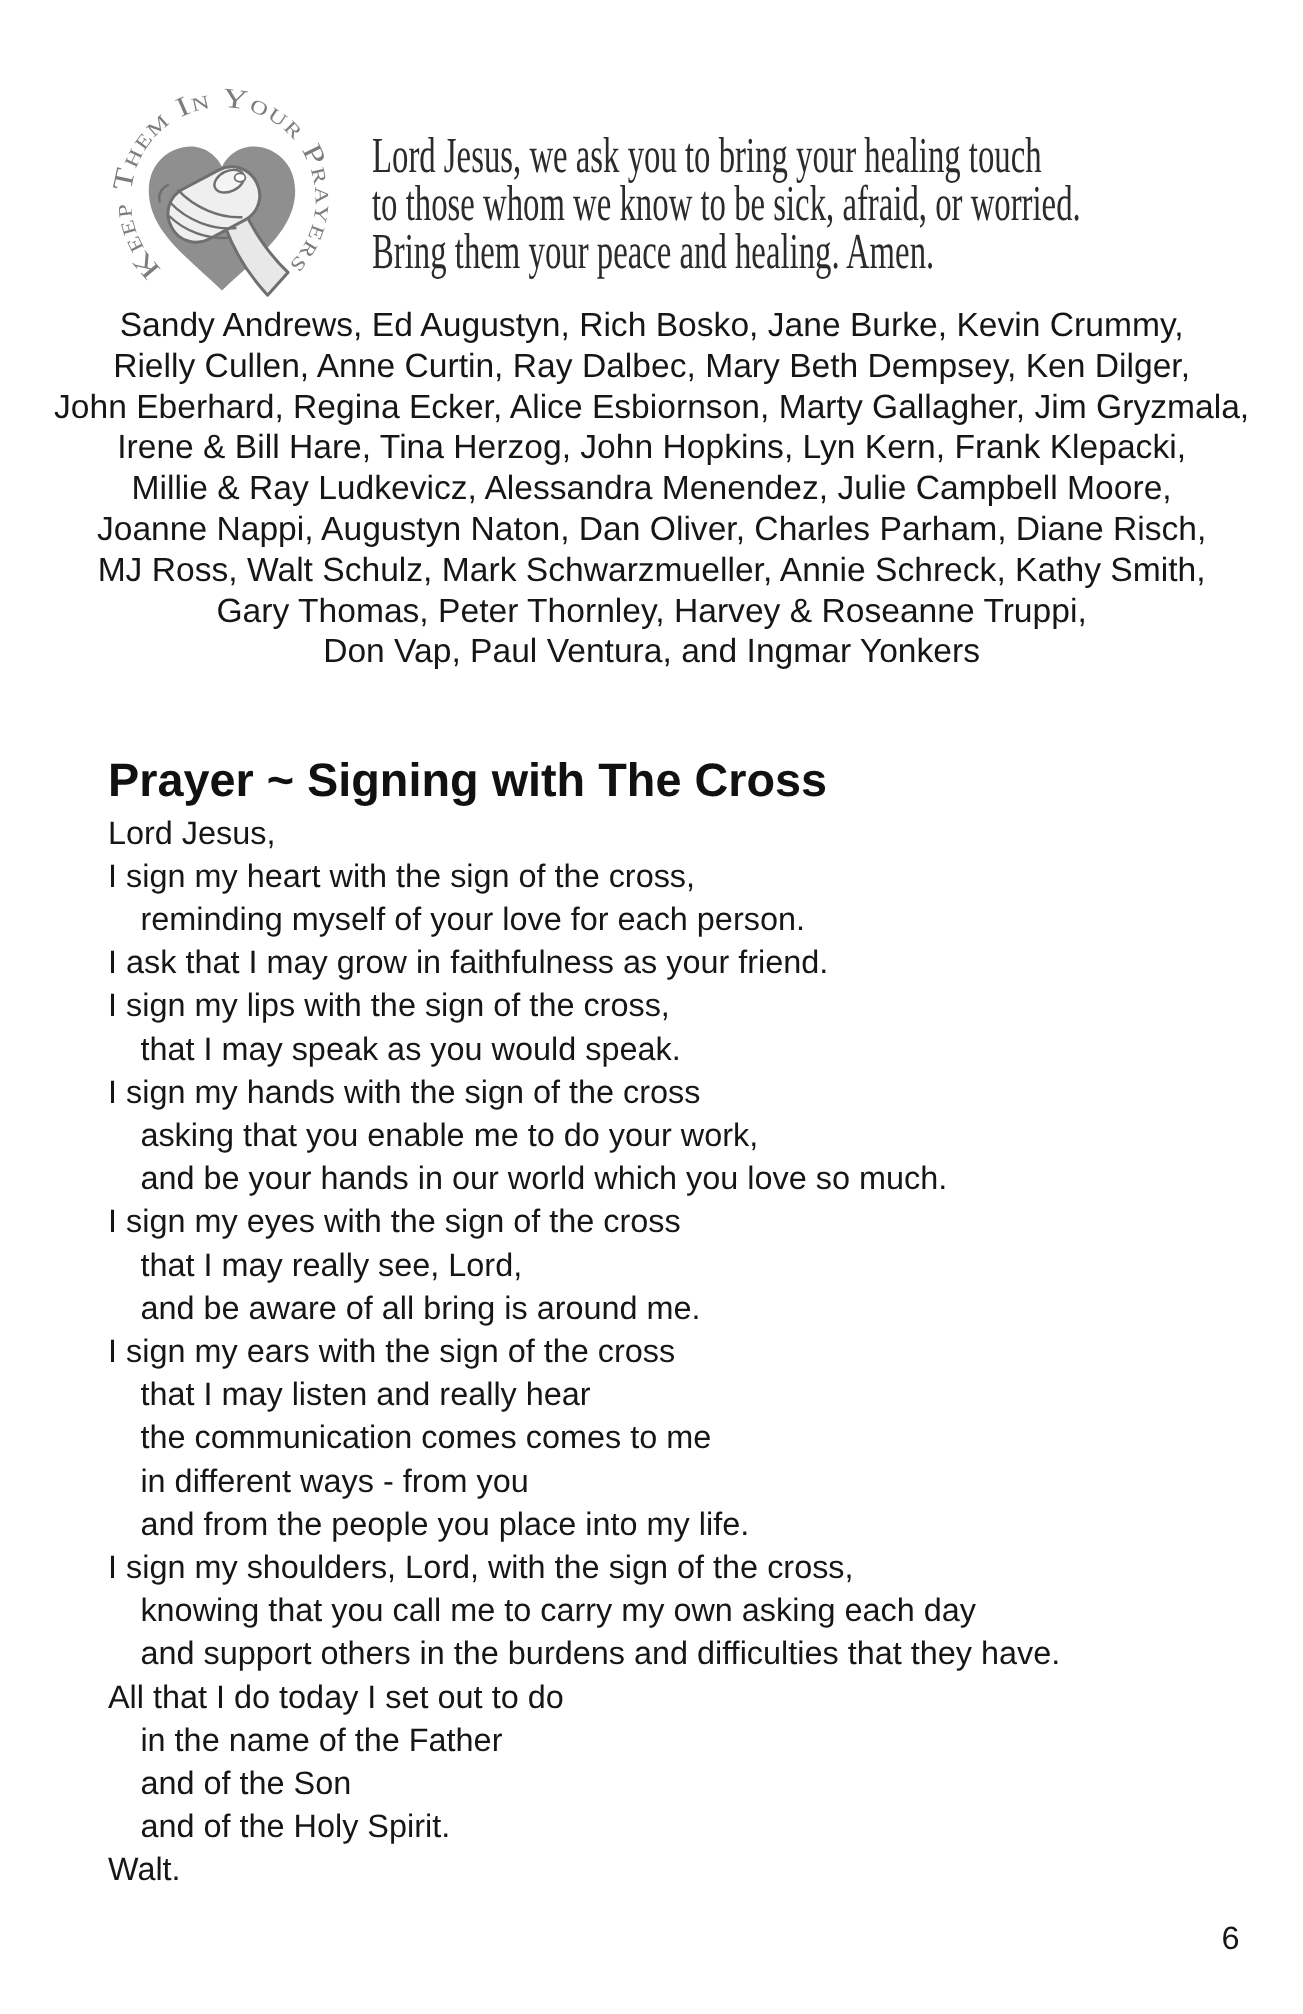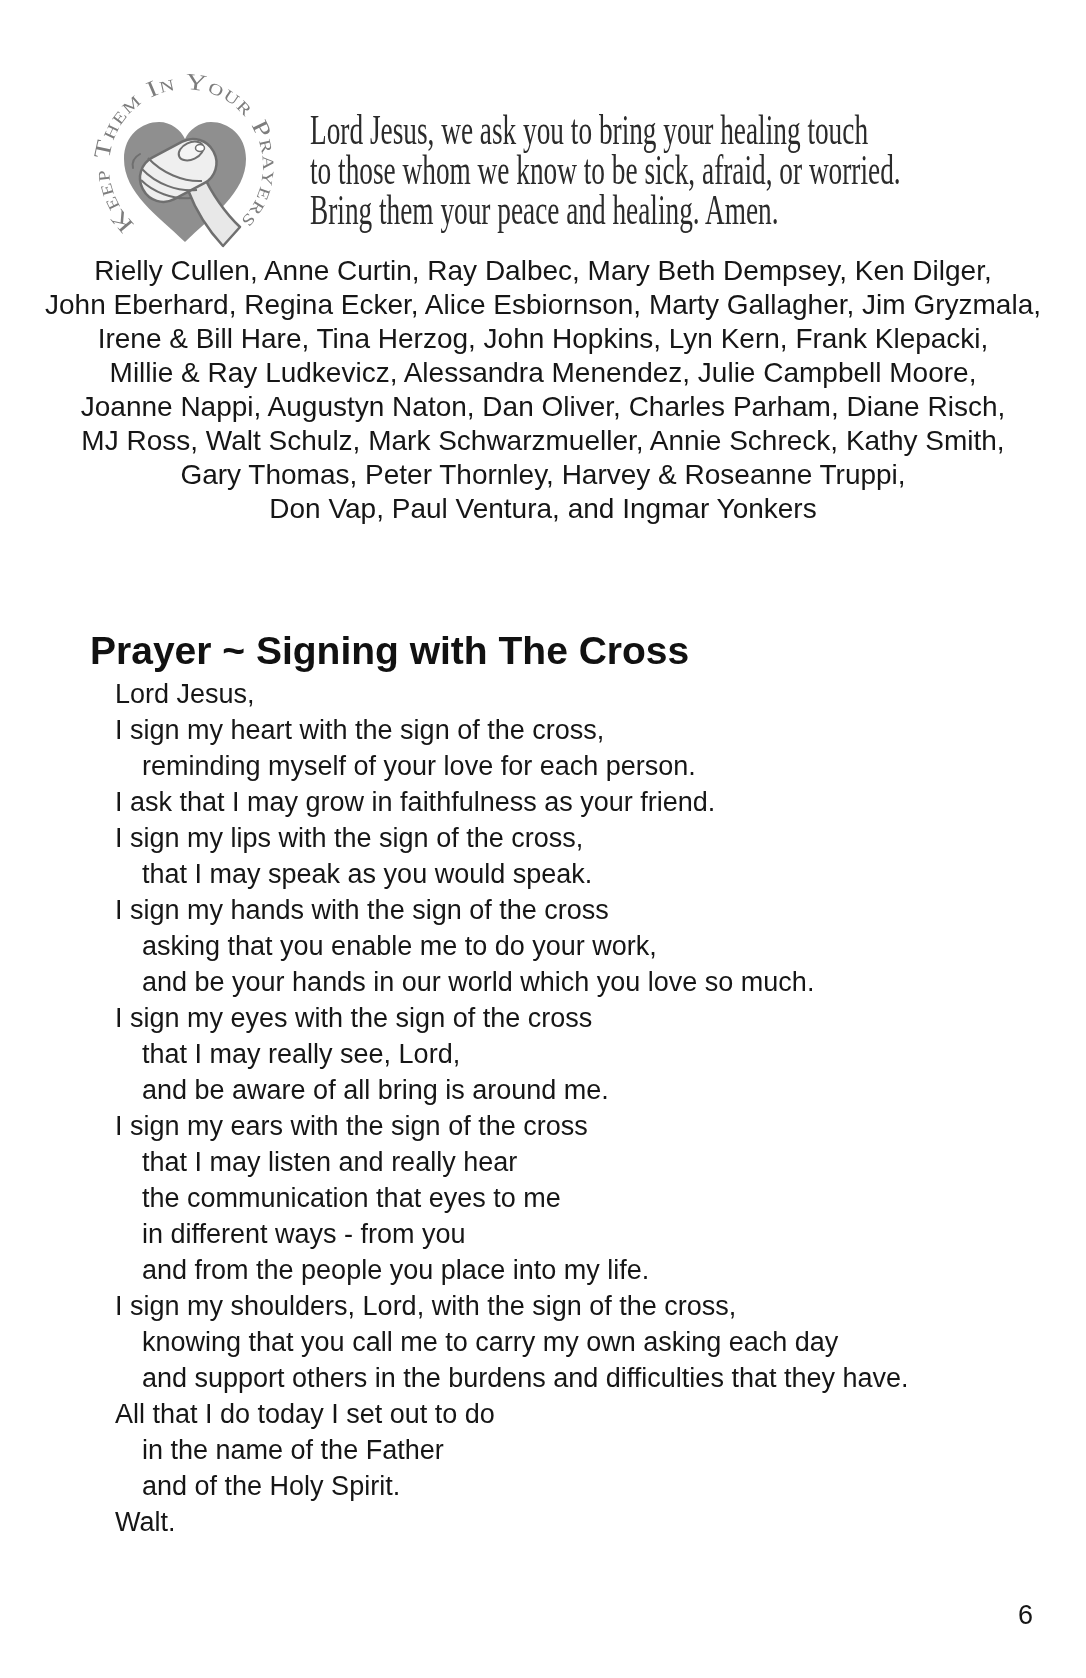--- a/index.html
+++ b/index.html
@@ -41,21 +41,20 @@
   .heading{
     position:absolute;left:90px;top:629px;
     font-size:39px;font-weight:bold;
     color:#111;
   }
   
   .prayer{
     position:absolute;left:90px;top:676px;
     font-size:27px;line-height:36px;
     color:#161616;
-    margin-left:25px;
   }
   .prayer .indent{padding-left:27px;}
   
   .pagenum{
     position:absolute;left:1018px;top:1600px;
     font-size:27px;color:#161616;
   }
 </style>
 </head>
 <body>
@@ -88,20 +87,21 @@
     </text>
   </svg>
 
   <div class="quote">
     <div>Lord Jesus, we ask you to bring your healing touch</div>
     <div>to those whom we know to be sick, afraid, or worried.</div>
     <div>Bring them your peace and healing. Amen.</div>
   </div>
 
   <div class="names">
+    <div>Sandy Andrews, Ed Augustyn, Rich Bosko, Jane Burke, Kevin Crummy,</div>
     <div>Rielly Cullen, Anne Curtin, Ray Dalbec, Mary Beth Dempsey, Ken Dilger,</div>
     <div>John Eberhard, Regina Ecker, Alice Esbiornson, Marty Gallagher, Jim Gryzmala,</div>
     <div>Irene &amp; Bill Hare, Tina Herzog, John Hopkins, Lyn Kern, Frank Klepacki,</div>
     <div>Millie &amp; Ray Ludkevicz, Alessandra Menendez, Julie Campbell Moore,</div>
     <div>Joanne Nappi, Augustyn Naton, Dan Oliver, Charles Parham, Diane Risch,</div>
     <div>MJ Ross, Walt Schulz, Mark Schwarzmueller, Annie Schreck, Kathy Smith,</div>
     <div>Gary Thomas, Peter Thornley, Harvey &amp; Roseanne Truppi,</div>
     <div>Don Vap, Paul Ventura, and Ingmar Yonkers</div>
   </div>
 
@@ -115,27 +115,28 @@
     <div class="pline">I sign my lips with the sign of the cross,</div>
     <div class="pline indent">that I may speak as you would speak.</div>
     <div class="pline">I sign my hands with the sign of the cross</div>
     <div class="pline indent">asking that you enable me to do your work,</div>
     <div class="pline indent">and be your hands in our world which you love so much.</div>
     <div class="pline">I sign my eyes with the sign of the cross</div>
     <div class="pline indent">that I may really see, Lord,</div>
     <div class="pline indent">and be aware of all bring is around me.</div>
     <div class="pline">I sign my ears with the sign of the cross</div>
     <div class="pline indent">that I may listen and really hear</div>
-    <div class="pline indent">the communication that eyes to me</div>
+    <div class="pline indent">the communication comes comes to me</div>
     <div class="pline indent">in different ways - from you</div>
     <div class="pline indent">and from the people you place into my life.</div>
     <div class="pline">I sign my shoulders, Lord, with the sign of the cross,</div>
     <div class="pline indent">knowing that you call me to carry my own asking each day</div>
     <div class="pline indent">and support others in the burdens and difficulties that they have.</div>
     <div class="pline">All that I do today I set out to do</div>
     <div class="pline indent">in the name of the Father</div>
+    <div class="pline indent">and of the Son</div>
     <div class="pline indent">and of the Holy Spirit.</div>
     <div class="pline">Walt.</div>
   </div>
 
   <div class="pagenum">6</div>
 
 </div>
 
 </body></html>

